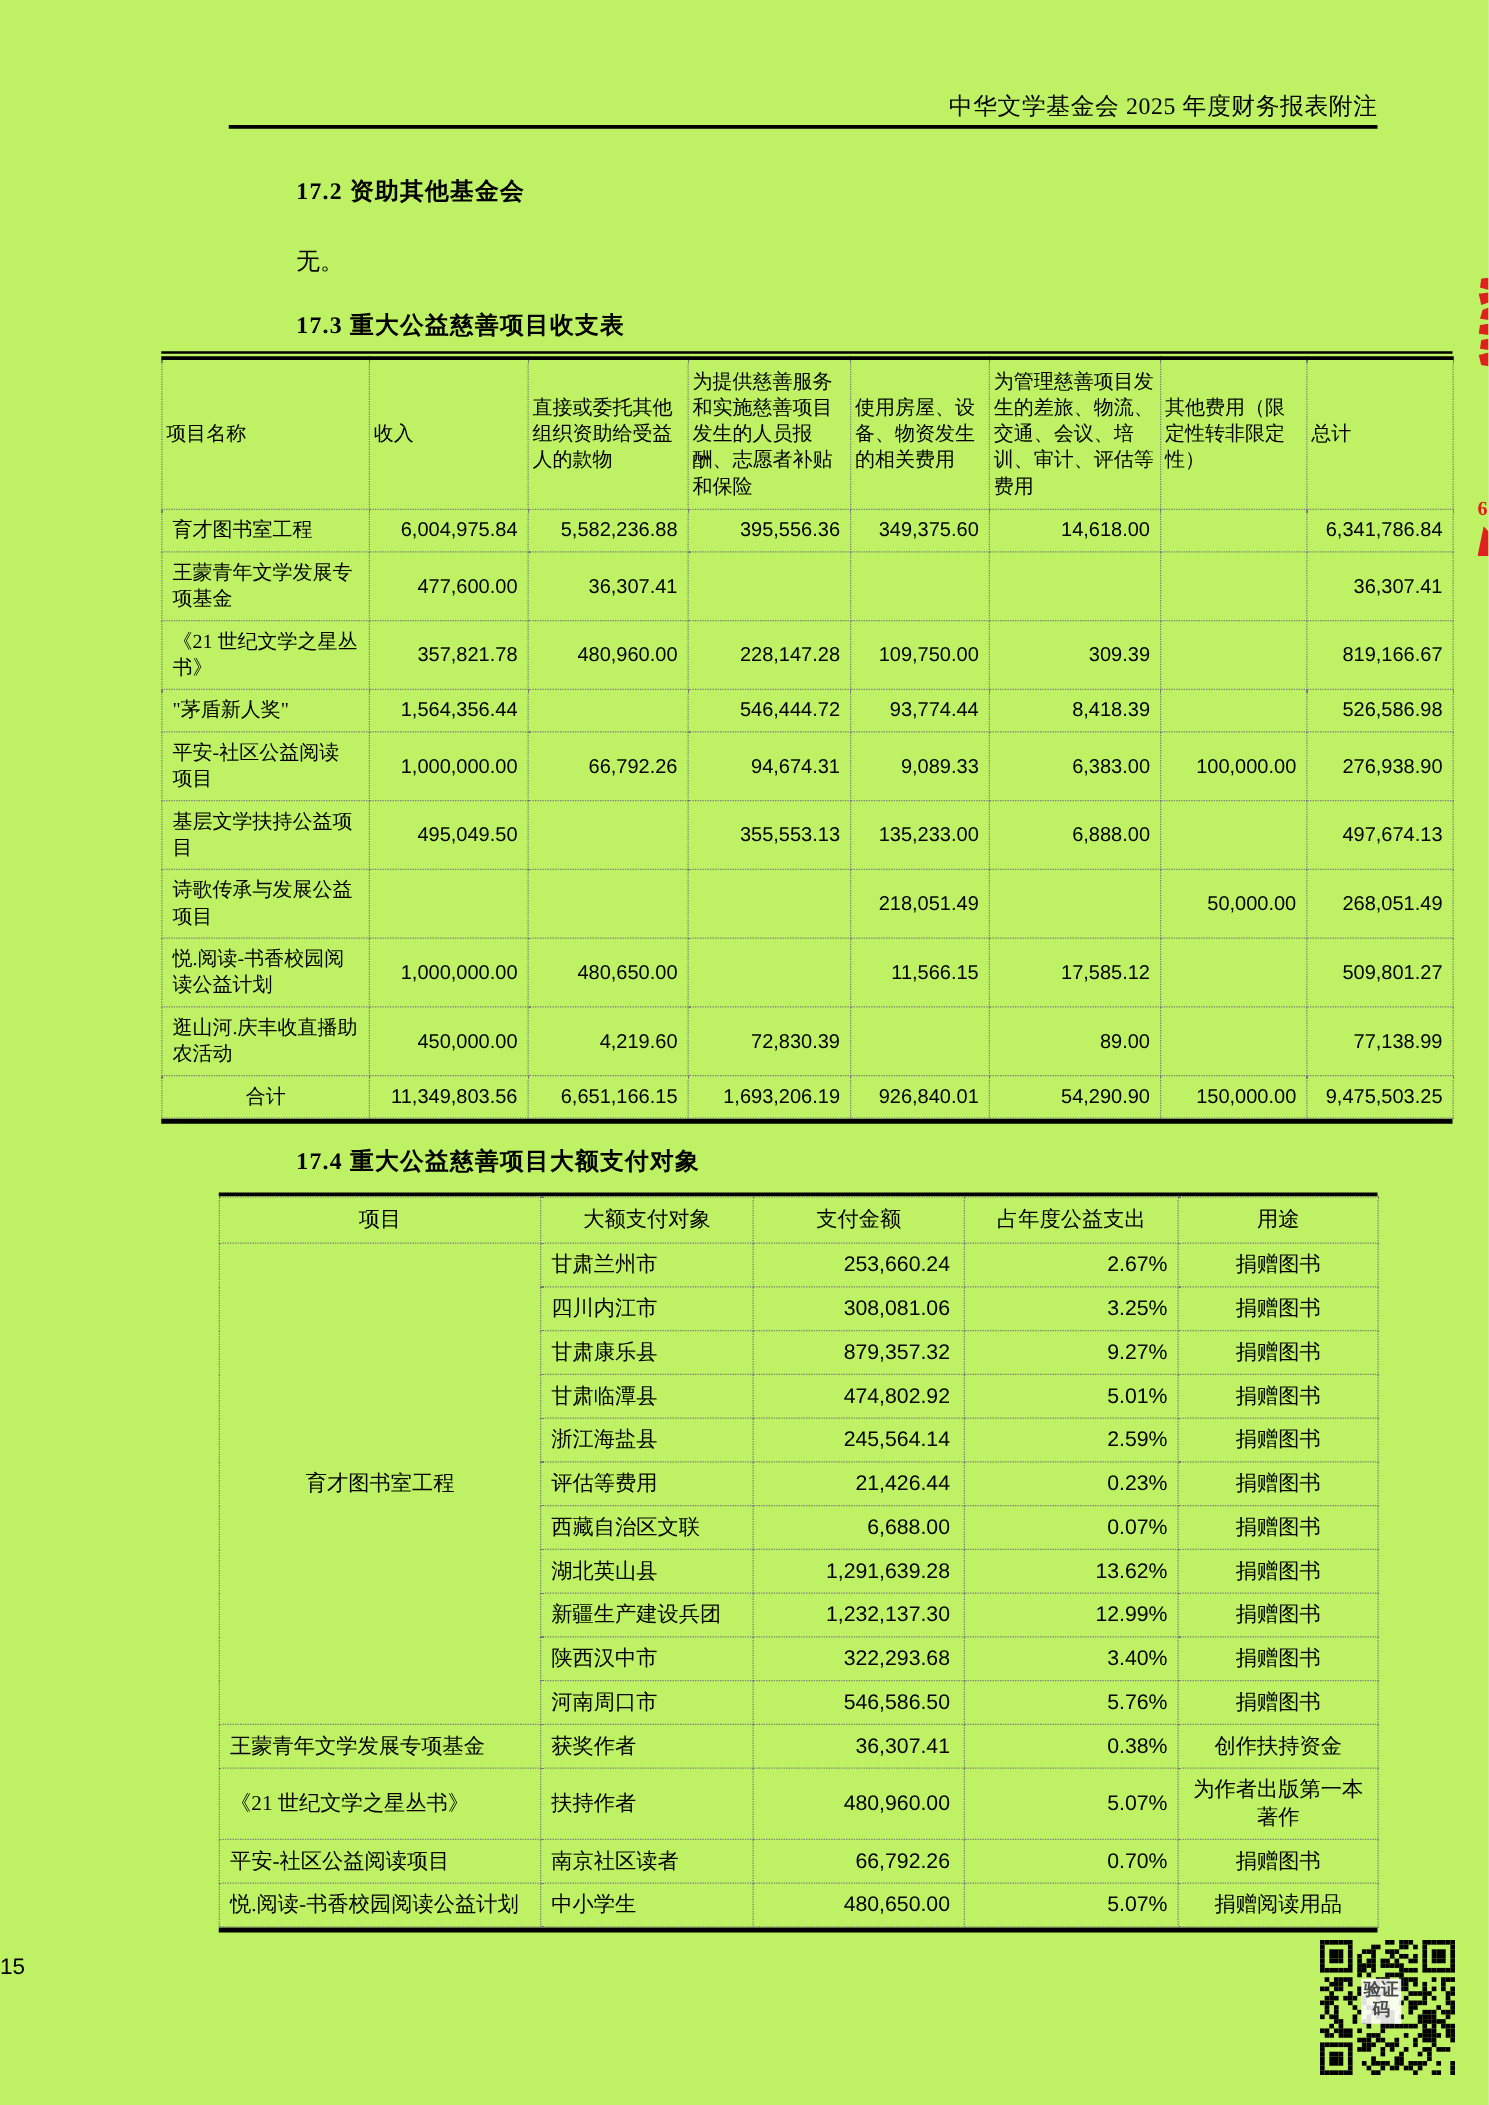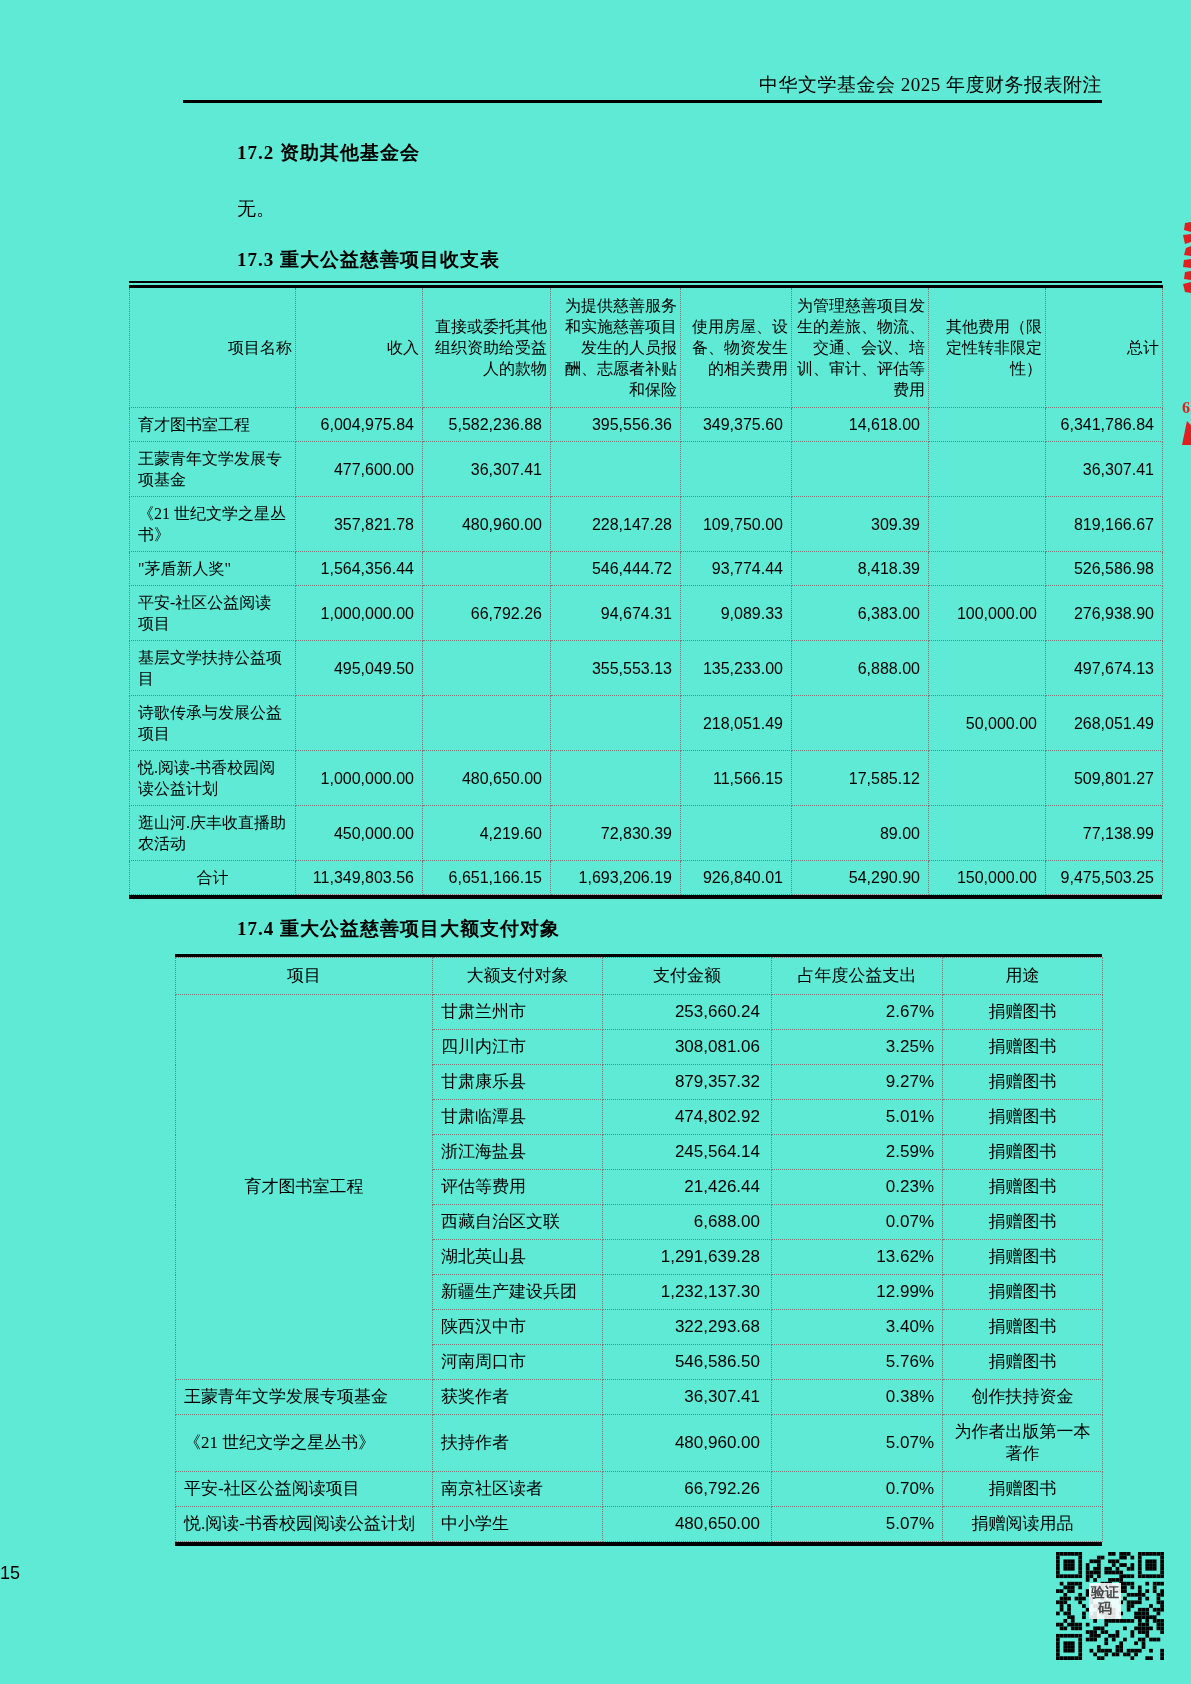--- a/index.html
+++ b/index.html
@@ -1,16 +1,16 @@
 <!DOCTYPE html>
 <html><head>
 <meta charset="utf-8">
 <style>
   html,body{margin:0;padding:0;background:#e8e8e8;}
-  .page{position:relative;width:1191px;height:1684px;background:#5eead4;margin:0 auto;
+  .page{position:relative;width:1191px;height:1684px;background:#bef264;margin:0 auto;
         font-family:"Liberation Serif","DejaVu Serif",serif;color:#000;overflow:hidden;}
 
   
   .doc-header{position:absolute;top:72px;right:89px;font-size:19px;letter-spacing:.5px;white-space:nowrap;}
   .header-rule{position:absolute;top:100px;left:183px;width:919px;height:3px;background:#000;}
 
   
   .sec-title{position:absolute;left:237px;font-size:19px;font-weight:bold;letter-spacing:1px;white-space:nowrap;}
   .title-172{top:140px}
   .body-172{position:absolute;left:237px;top:196px;font-size:19px;}
@@ -22,21 +22,21 @@
   .twrap-173{left:129px;top:281px;width:1033px;border-top:2px solid #000;}
   .twrap-173 table{margin-top:2px;border-top:3px solid #000;}
   .twrap-174{left:175px;top:954px;width:927px;border-top:3px solid #000;}
 
   table.tbl{border-collapse:collapse;table-layout:fixed;width:100%;}
   table.tbl th,table.tbl td{border:1px dotted #787878;font-weight:normal;vertical-align:middle;
       overflow:hidden;word-break:break-all;}
 
   
   .t173{font-size:16px;line-height:21px;}
-  .t173 th{padding:7px 3px;text-align:right;}
+  .t173 th{padding:7px 3px;text-align:left;}
   .t173 td{padding:6px 8px;}
   .t173 td.num{text-align:right;font-family:"Liberation Sans","DejaVu Sans",sans-serif;}
   .t173 td.proj{text-align:left;}
   .t173 tr.total-row td.proj{text-align:center;font-family:Liberation Serif, serif;}
 
   
   .t174{font-size:17px;line-height:22px;}
   .t174 th{padding:7px 3px;text-align:center;}
   .t174 td{padding:6px 8px;}
   .t174 td.payee{text-align:left;}

